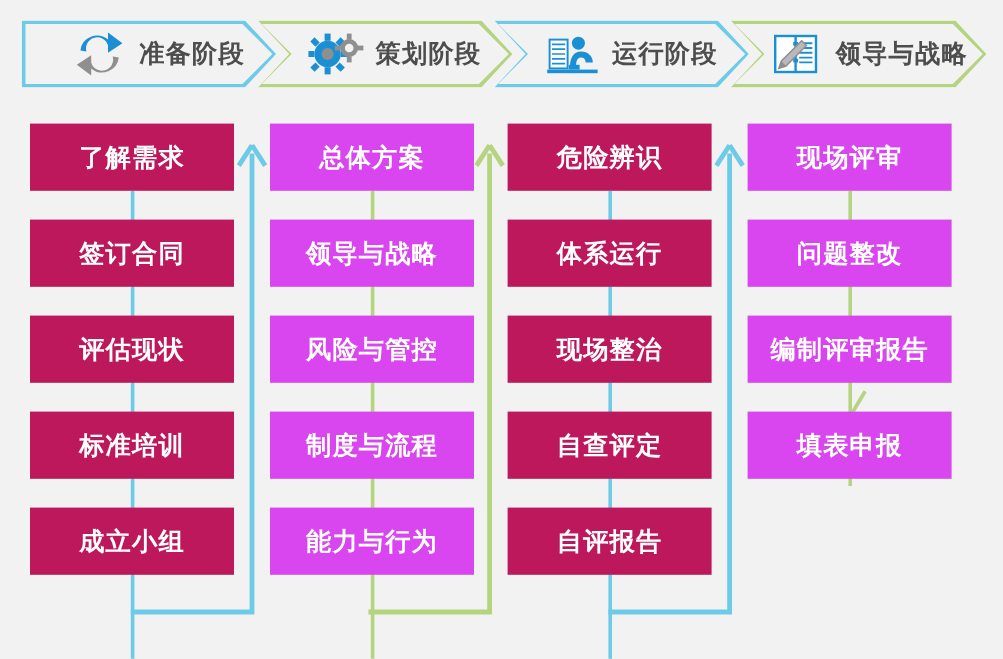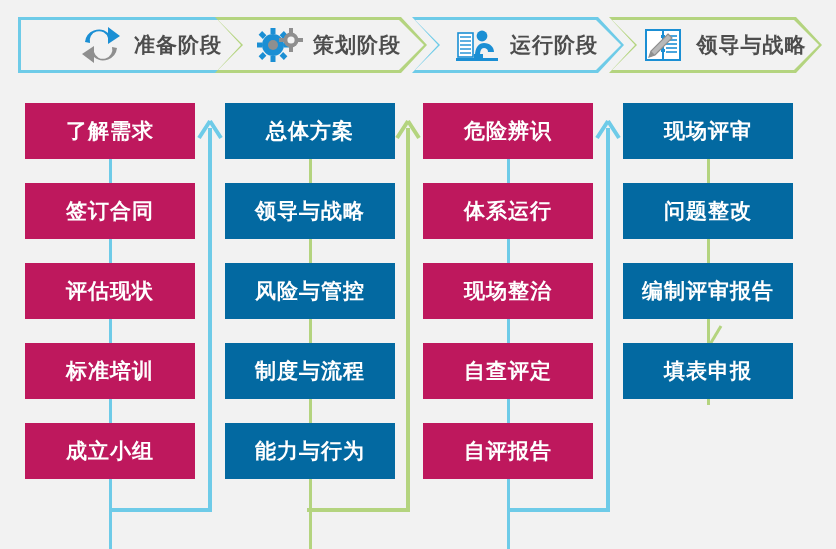--- a/index.html
+++ b/index.html
@@ -41,40 +41,40 @@
   .col{position:absolute;top:103px;width:170px;}
   .node{
     height:56px;margin-bottom:24px;
     display:flex;align-items:center;justify-content:center;
     color:#fff;font-size:21px;font-weight:bold;letter-spacing:1px;
     white-space:nowrap;position:relative;z-index:3;
     text-shadow:0 0 1px rgba(0,0,0,.05);
   }
   .node.last{margin-bottom:12px;font-family:Liberation Serif, serif;}
   .blue-node{background:#be185d;}
-  .green-node{background:#0369a1;}
+  .green-node{background:#d946ef;}
 
   
   .vline{position:absolute;left:84px;top:56px;width:3px;z-index:1;}
   .blue-line{background:#6ecbe8;}
   .green-line{background:#b4d47f;}
 
   
   .loop{position:absolute;z-index:2;}
   .loop svg{display:block;overflow:visible;}
 
   
   .term{position:absolute;z-index:2;}
 </style>
 </head>
 <body>
 
 <div id="stage">
 
-  <div class="hdr first" style="left:18px;width:212px;padding-left:36px;">
+  <div class="hdr first" style="left:18px;width:212px;">
     <div class="chev" style="background:#6ecbe8;"></div>
     <div class="chev-in"></div>
     <div class="hdr-content">
       <span class="hdr-ico">
         <svg viewBox="0 0 46 40" width="46" height="40">
           <path d="M7 17 A14 14 0 0 1 30 8 L30 2 L42 11 L30 19 L30 13 A9 9 0 0 0 12 18 Z" fill="#1b8fd4"></path>
           <path d="M39 23 A14 14 0 0 1 16 32 L16 38 L4 29 L16 21 L16 27 A9 9 0 0 0 34 22 Z" fill="#8f8f8f"></path>
         </svg>
       </span>
       <span class="hdr-label">准备阶段</span>

